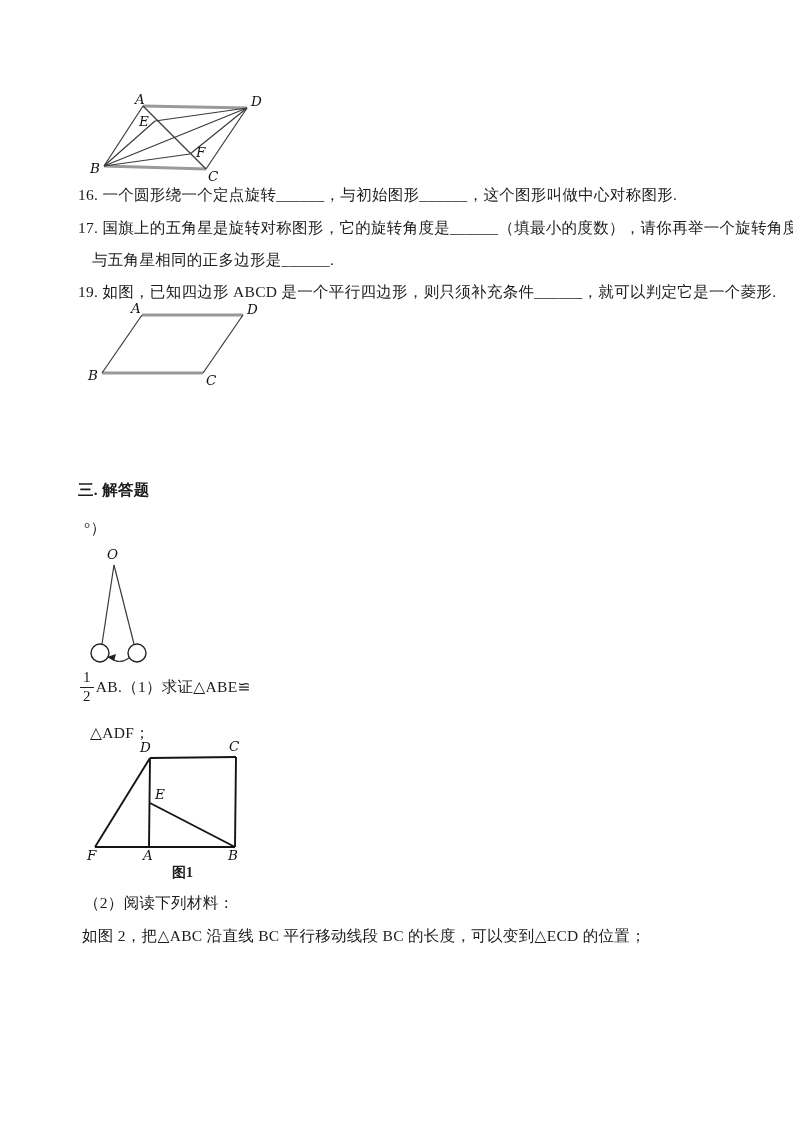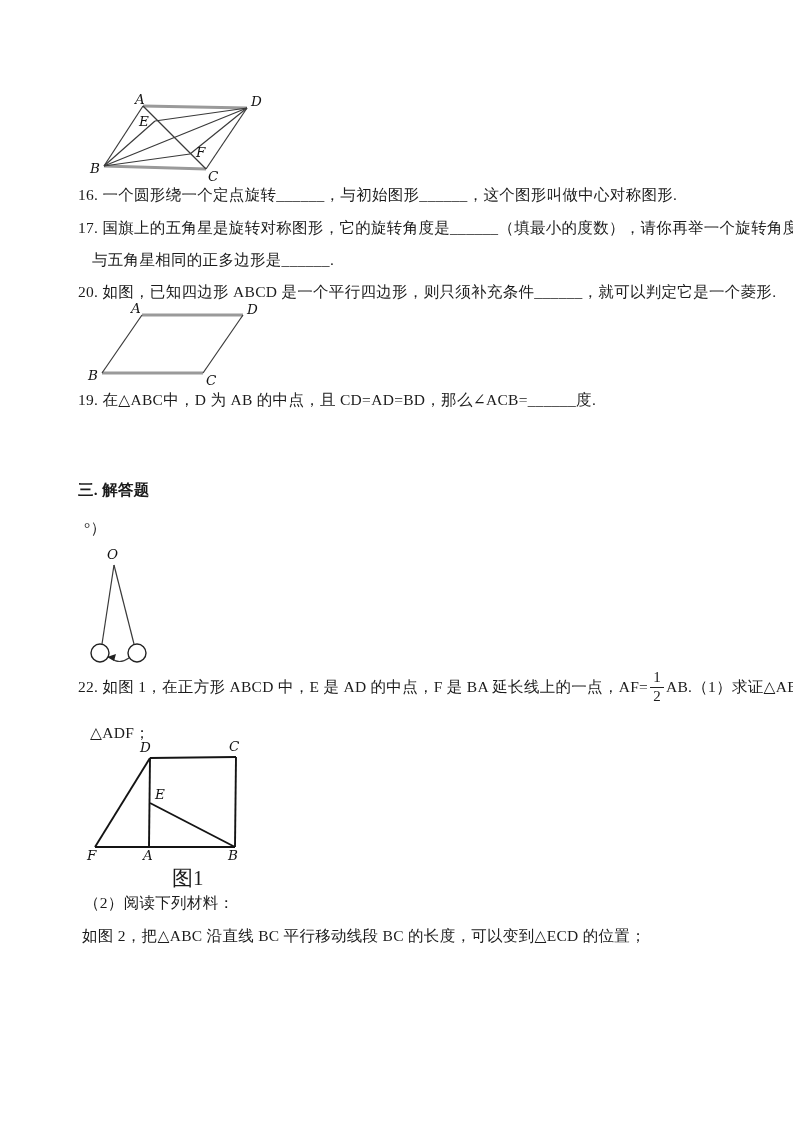--- a/index.html
+++ b/index.html
@@ -7,21 +7,21 @@
     position:relative;width:793px;height:1122px;background:#ffffff;
     font-family:"Liberation Serif","DejaVu Serif",serif;color:#1b1b1b;overflow:hidden;
   }
   .line{position:absolute;white-space:nowrap;font-size:15.5px;line-height:20px;letter-spacing:0.3px;}
   .bold{font-weight:bold;}
   .fig{position:absolute;}
   .frac-line{display:flex;align-items:center;}
   .frac{display:inline-flex;flex-direction:column;align-items:center;line-height:1.05;font-size:15px;margin:0 2px;vertical-align:middle;}
   .frac .num{padding:0 3px 1px 3px;border-bottom:1.4px solid #222;}
   .frac .den{padding:1px 3px 0 3px;}
-  .caption{position:absolute;font-weight:normal;font-size:21px;}
+  .caption{position:absolute;font-weight:bold;font-size:14px;}
   svg text{font-family:"DejaVu Serif","Liberation Serif",serif;font-style:italic;font-size:13.5px;fill:#111;}
   .thin{stroke:#3a3a3a;stroke-width:1.2;fill:none;}
   .thick{stroke:#9a9a9a;stroke-width:3;fill:none;}
   .dark{stroke:#141414;stroke-width:1.9;fill:none;}
   .circ{stroke:#222;stroke-width:1.4;fill:#fff;}
 </style>
 </head>
 <body>
 
 <div class="page">
@@ -43,51 +43,49 @@
     <text x="123" y="88">C</text>
     <text x="54" y="33">E</text>
     <text x="111" y="64">F</text>
   </svg>
 
   <div class="line" style="left:78px;top:185px;">16. 一个圆形绕一个定点旋转______，与初始图形______，这个图形叫做中心对称图形.</div>
 
   <div class="line" style="left:78px;top:218px;">17. 国旗上的五角星是旋转对称图形，它的旋转角度是______（填最小的度数），请你再举一个旋转角度</div>
   <div class="line" style="left:92px;top:250px;">与五角星相同的正多边形是______.</div>
 
-  <div class="line" style="left:78px;top:282px;">20. 如图，已知四边形 ABCD 是一个平行四边形，则只须补充条件______，就可以判定它是一个菱形.</div>
+  <div class="line" style="left:78px;top:282px;">19. 如图，已知四边形 ABCD 是一个平行四边形，则只须补充条件______，就可以判定它是一个菱形.</div>
 
   <svg class="fig" style="left:82px;top:303px;" width="180" height="85" viewBox="0 0 180 85">
     <line class="thick" x1="60" y1="12" x2="161" y2="12"></line>
     <line class="thick" x1="20" y1="70" x2="121" y2="70"></line>
     <line class="thin" x1="60" y1="12" x2="20" y2="70"></line>
     <line class="thin" x1="161" y1="12" x2="121" y2="70"></line>
     <text x="49" y="10">A</text>
     <text x="165" y="11">D</text>
     <text x="6" y="77">B</text>
     <text x="124" y="82">C</text>
   </svg>
 
-  <div class="line" style="left:78px;top:390px;">19. 在△ABC中，D 为 AB 的中点，且 CD=AD=BD，那么∠ACB=______度.</div>
 
   <div class="line bold" style="left:78px;top:449px;margin-top:31px;">三. 解答题</div>
 
   <div class="line" style="left:84px;top:518px;">°）</div>
 
   <svg class="fig" style="left:85px;top:540px;" width="75" height="132" viewBox="0 0 75 132">
     <text x="22" y="19">O</text>
     <line class="thin" x1="29" y1="25" x2="17" y2="104"></line>
     <line class="thin" x1="29" y1="25" x2="49" y2="104"></line>
     <circle class="circ" cx="15" cy="113" r="9"></circle>
     <circle class="circ" cx="52" cy="113" r="9"></circle>
     <path class="thin" d="M44,118 Q34,125 26,118"></path>
     <polygon points="22,117 31,114 29,121" fill="#222"></polygon>
   </svg>
 
   <div class="line frac-line" style="left:78px;top:670px;">
-    <span>22. 如图 1，在正方形 ABCD 中，E 是 AD 的中点，F 是 BA 延长线上的一点，AF=</span>
     <span class="frac">
       <span class="num">1</span>
       <span class="den">2</span>
     </span>
     <span>AB.（1）求证△ABE≌</span>
   </div>
   <div class="line" style="left:90px;top:723px;">△ADF；</div>
 
   <svg class="fig" style="left:78px;top:738px;" width="185" height="122" viewBox="0 0 185 122">
     <line class="dark" x1="72" y1="20" x2="158" y2="19"></line>

